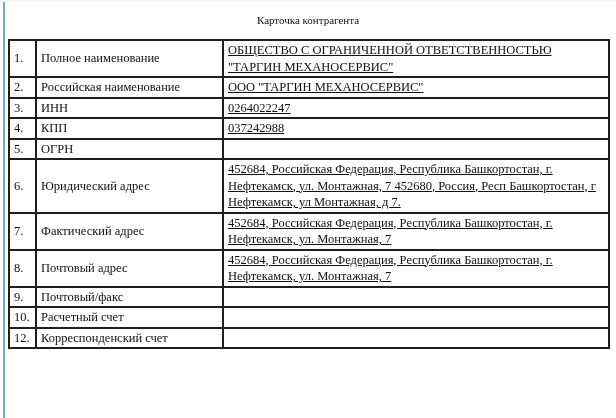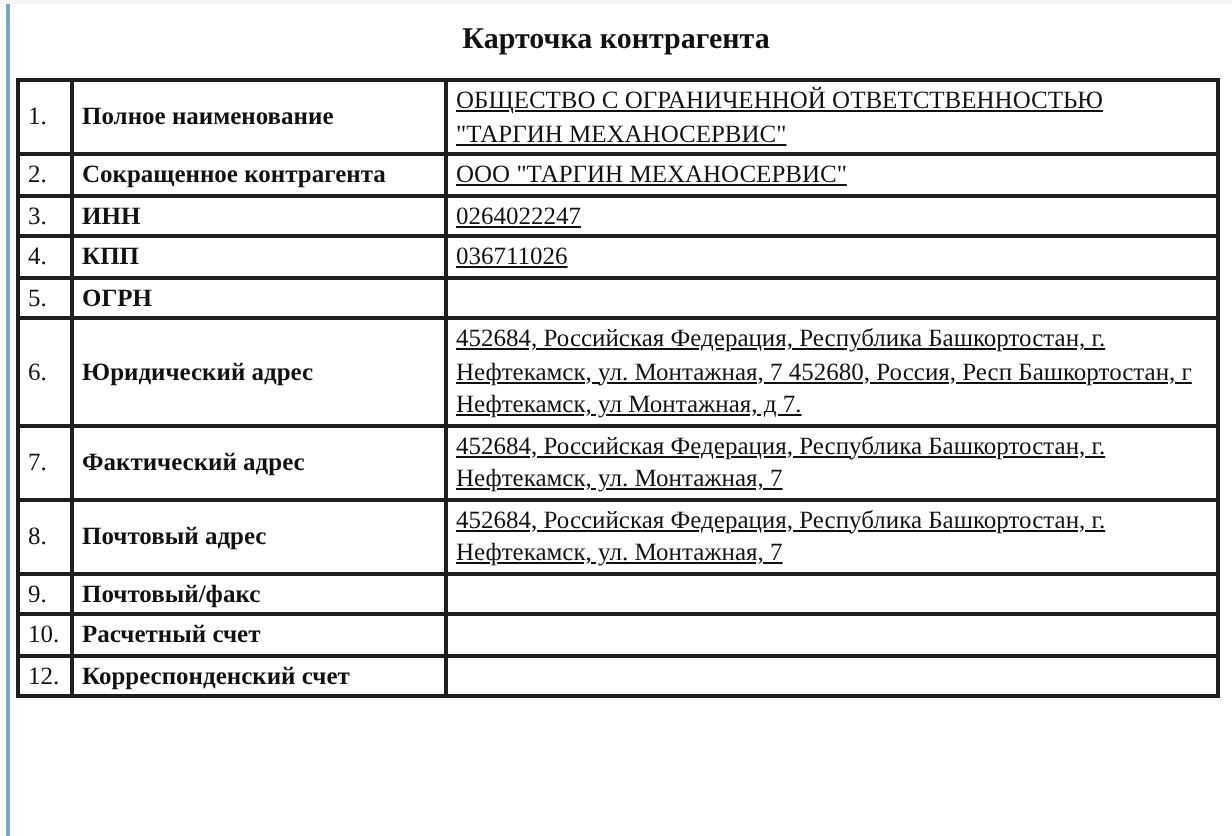--- a/index.html
+++ b/index.html
@@ -23,41 +23,41 @@
     width:2px;height:418px;
     background:var(--edge-line);
   }
   .doc{
     position:absolute;
     left:8px;top:8px;
     width:600px;
   }
   .doc-title{
     text-align:center;
-    font-weight:bold;
-    font-size:15px;
+    font-weight:normal;
+    font-size:11px;
     line-height:20px;
     margin-bottom:9px;
   }
   table.card{
     border-collapse:collapse;
     table-layout:fixed;
     width:600px;
   }
   table.card td{
     border:2px solid var(--border-color);
     font-size:12.5px;
     line-height:16.5px;
     padding:1px 4px;
     vertical-align:middle;
     height:17px;
     word-wrap:break-word;
   }
   td.c-num{width:27px;}
-  td.c-label{width:187px;font-weight:bold;}
+  td.c-label{width:187px;}
   td.c-value{width:386px;text-decoration:underline;}
 </style>
 </head>
 <body>
 
 <div class="page-edge-line"></div>
 
 <div class="doc">
   <div class="doc-title">Карточка контрагента</div>
 
@@ -69,34 +69,34 @@
     </colgroup>
     <tbody>
   <tr>
     <td class="c-num">1.</td>
     <td class="c-label">Полное наименование</td>
     <td class="c-value">ОБЩЕСТВО С ОГРАНИЧЕННОЙ ОТВЕТСТВЕННОСТЬЮ "ТАРГИН МЕХАНОСЕРВИС"</td>
   </tr>
 
   <tr>
     <td class="c-num">2.</td>
-    <td class="c-label">Сокращенное контрагента</td>
+    <td class="c-label">Российская наименование</td>
     <td class="c-value">ООО "ТАРГИН МЕХАНОСЕРВИС"</td>
   </tr>
 
   <tr>
     <td class="c-num">3.</td>
     <td class="c-label">ИНН</td>
     <td class="c-value">0264022247</td>
   </tr>
 
   <tr>
     <td class="c-num">4.</td>
     <td class="c-label">КПП</td>
-    <td class="c-value">036711026</td>
+    <td class="c-value">037242988</td>
   </tr>
 
   <tr>
     <td class="c-num">5.</td>
     <td class="c-label">ОГРН</td>
     <td class="c-value"></td>
   </tr>
 
   <tr>
     <td class="c-num">6.</td>

